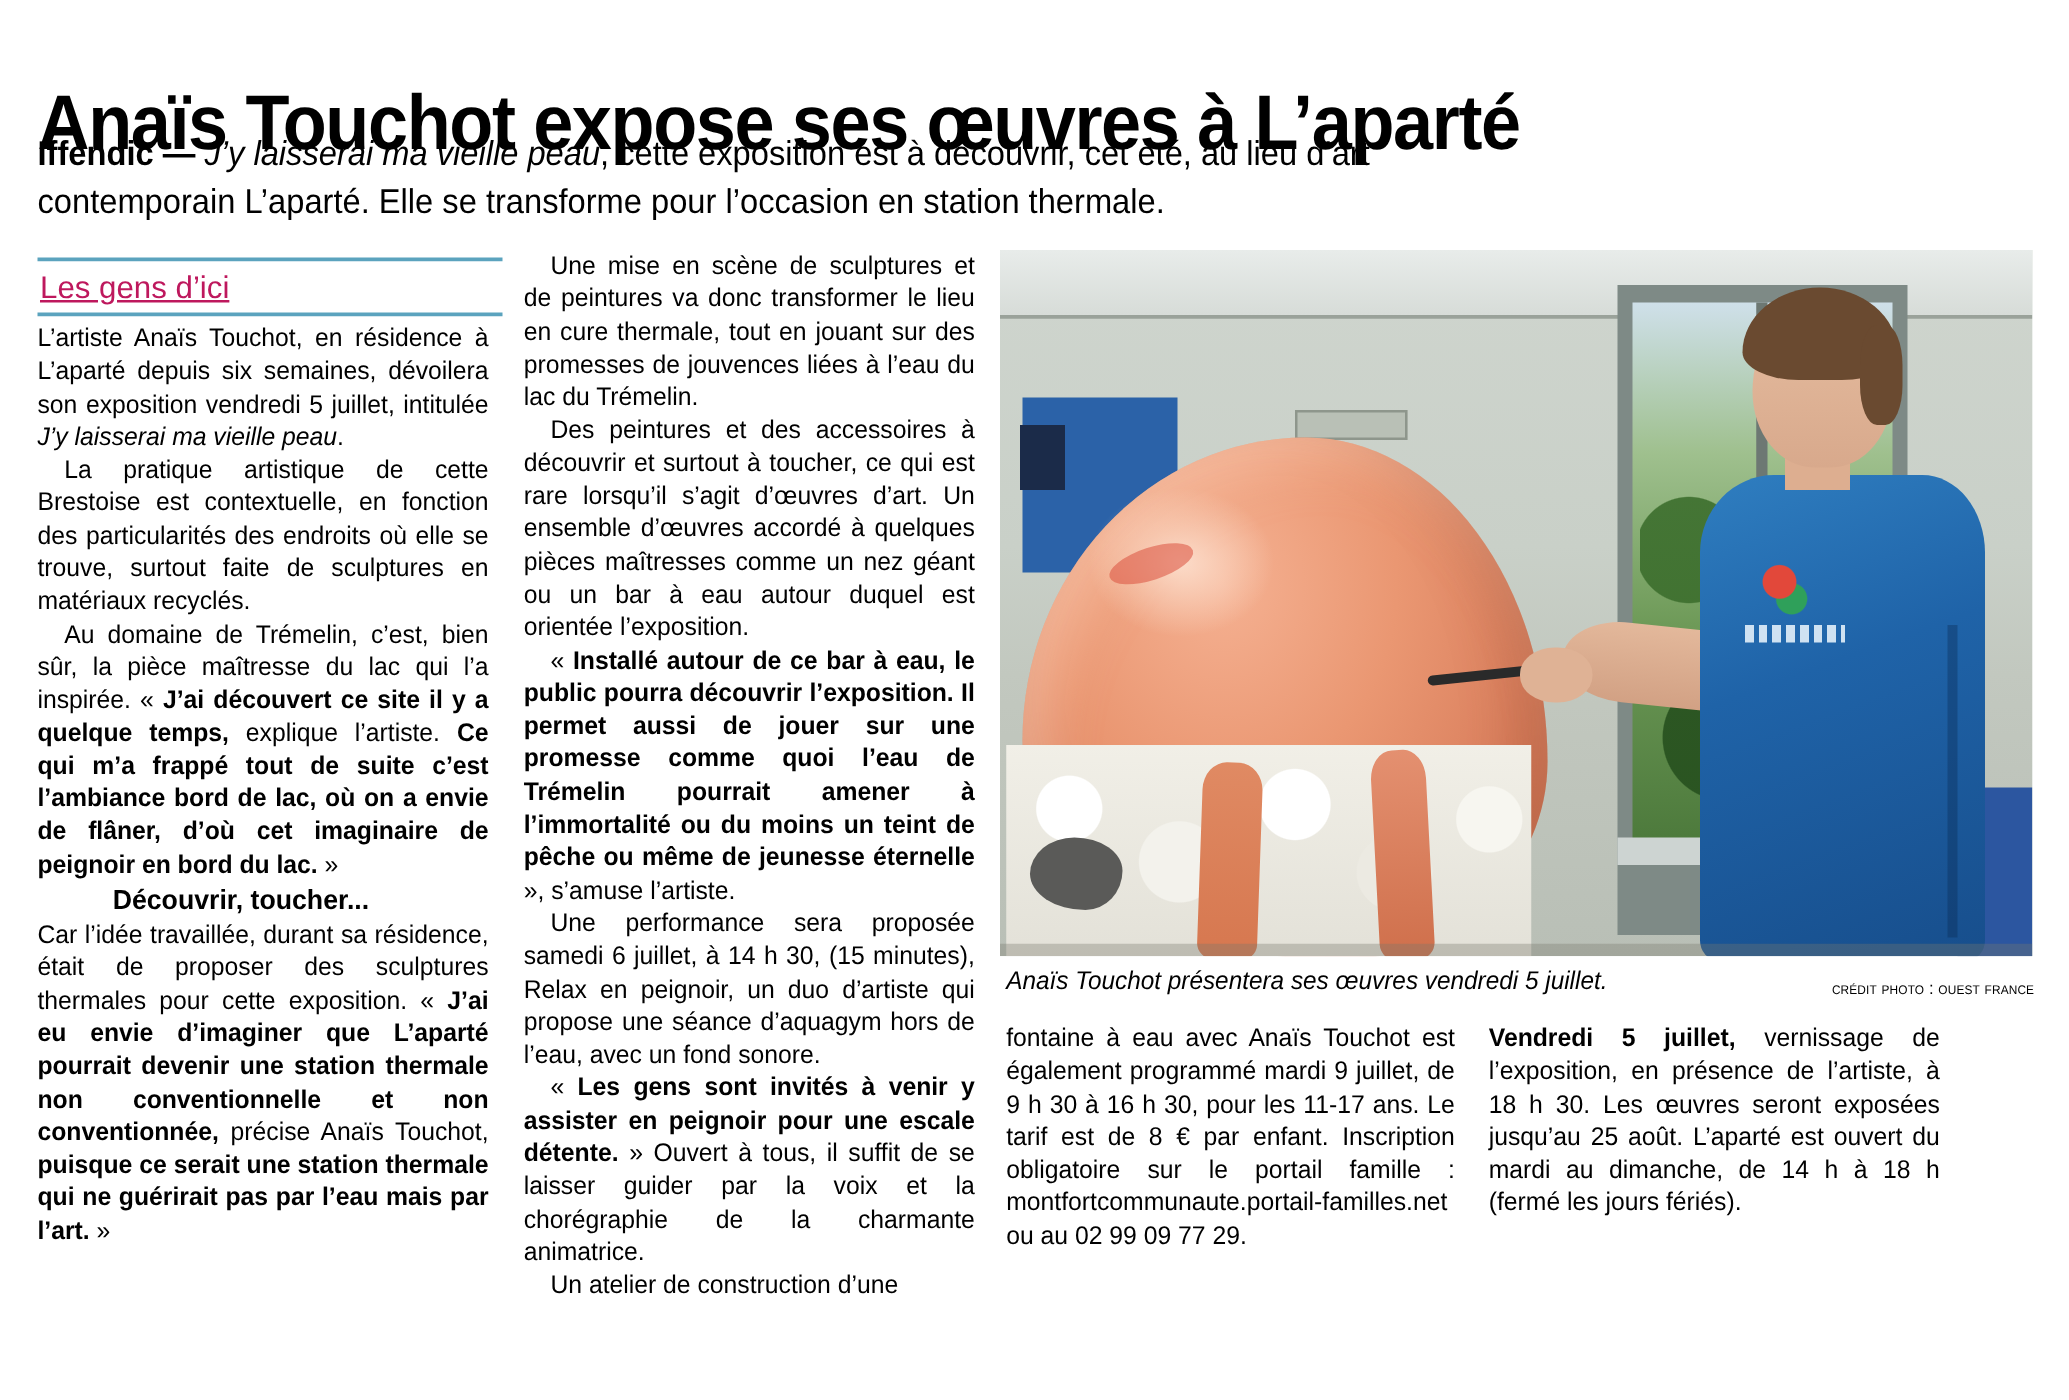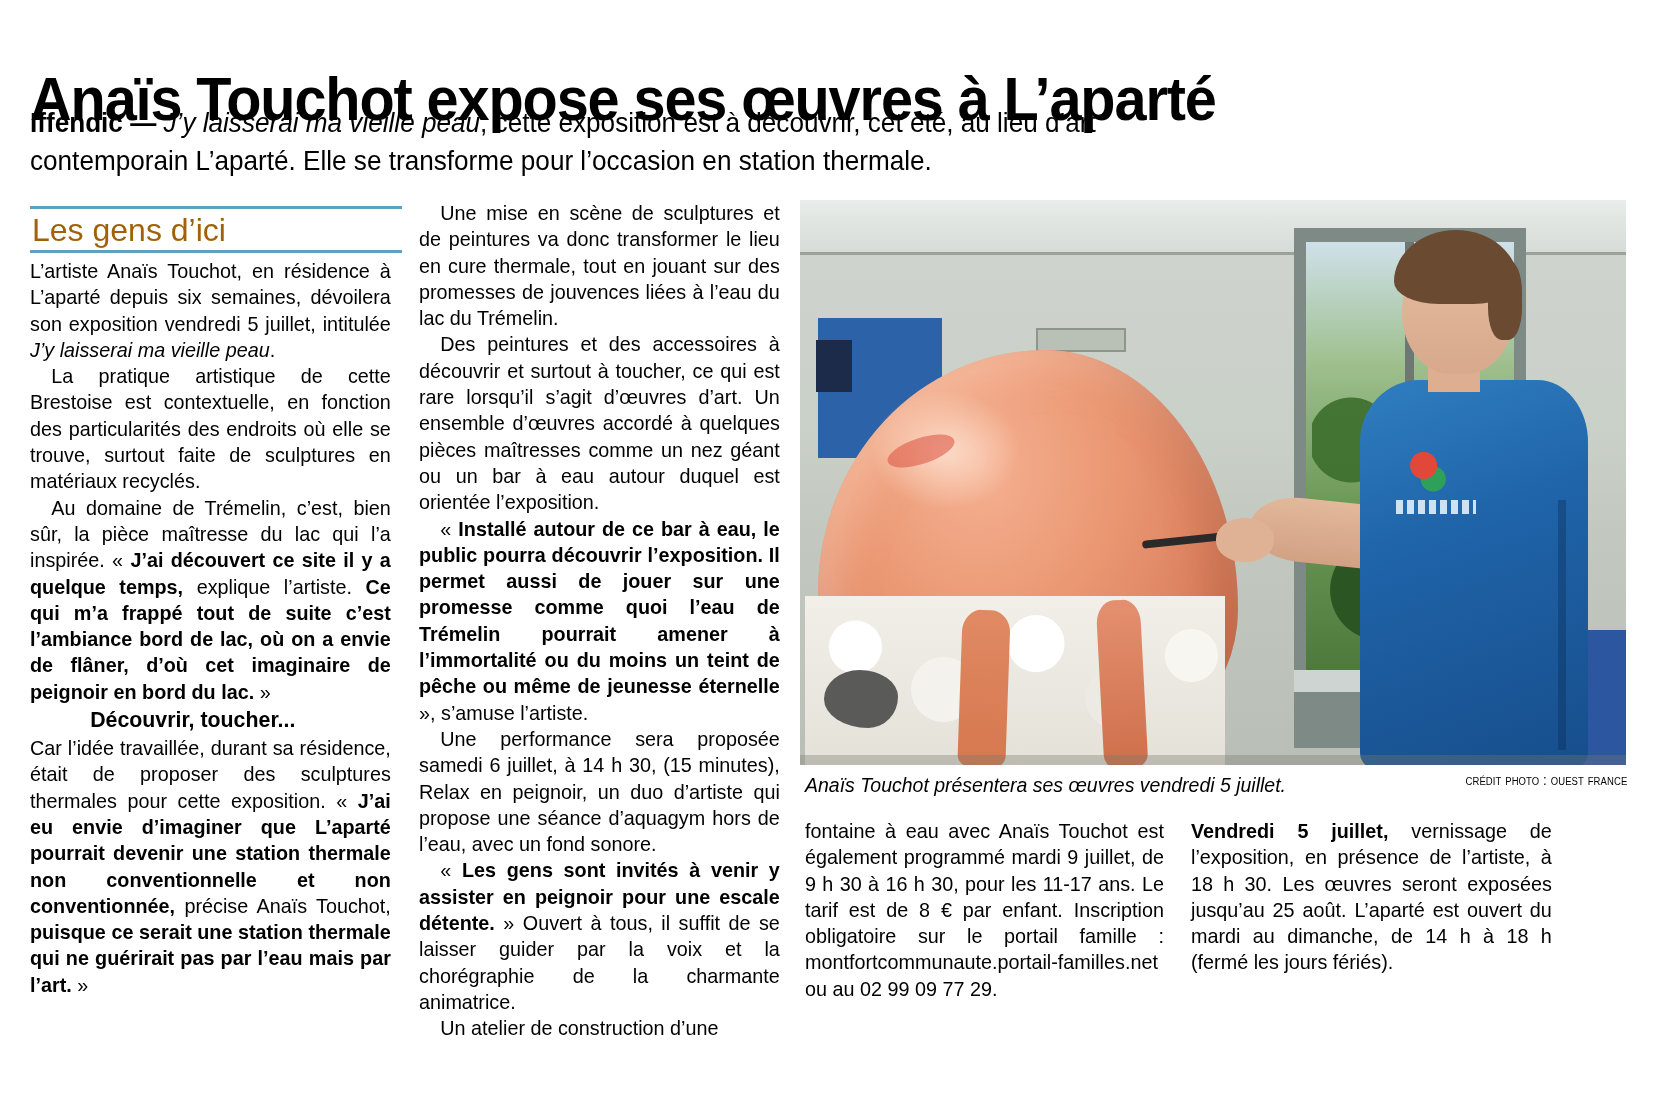--- a/index.html
+++ b/index.html
@@ -91,24 +91,25 @@
     height: 3px;
     background: #5BA3BE;
     width: 100%;
   }
   .rubric .rule-bot {
     height: 3px;
     background: #5BA3BE;
     width: 100%;
   }
   .rubric .rubric-label {
-    font-size: 32px;
+    font-size: 25px;
     line-height: 34px;
     padding: 4px 0 3px 2px;
-    color: #a16207;
+    color: #be185d;
+    text-decoration: underline;
   }
 
   .col1 { left: 30px;  top: 258px;  width: 372px; }
   .col2 { left: 419px; top: 200px;  width: 372px; }
   .col3 { left: 805px; top: 818px;  width: 370px; }
   .col4 { left: 1191px; top: 818px; width: 372px; }
 
   .subhead {
     font-weight: bold;
     font-size: 22px;
@@ -307,21 +308,21 @@
     background: rgba(120,120,110,0.35);
   }
 
   
   .caption-row {
     position: absolute;
     left: 805px;
     top: 772px;
     width: 822px;
     display: flex;
-    align-items: flex-start;
+    align-items: flex-end;
     justify-content: space-between;
   }
   .caption-text {
     font-style: italic;
     font-size: 20.5px;
     line-height: 26px;
     transform: scaleX(0.95);
     transform-origin: left bottom;
   }
   .caption-credit {

